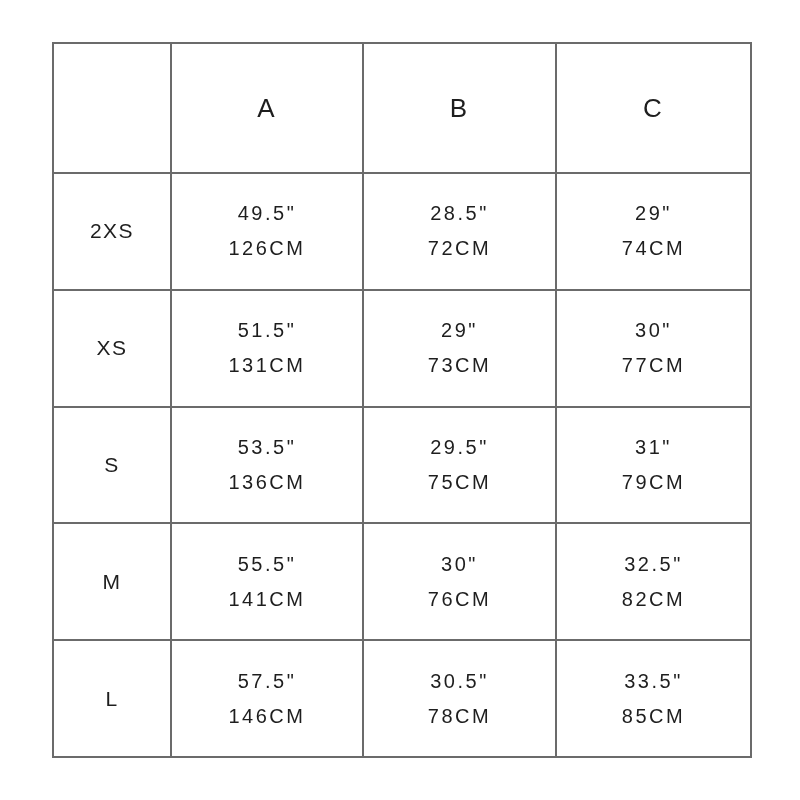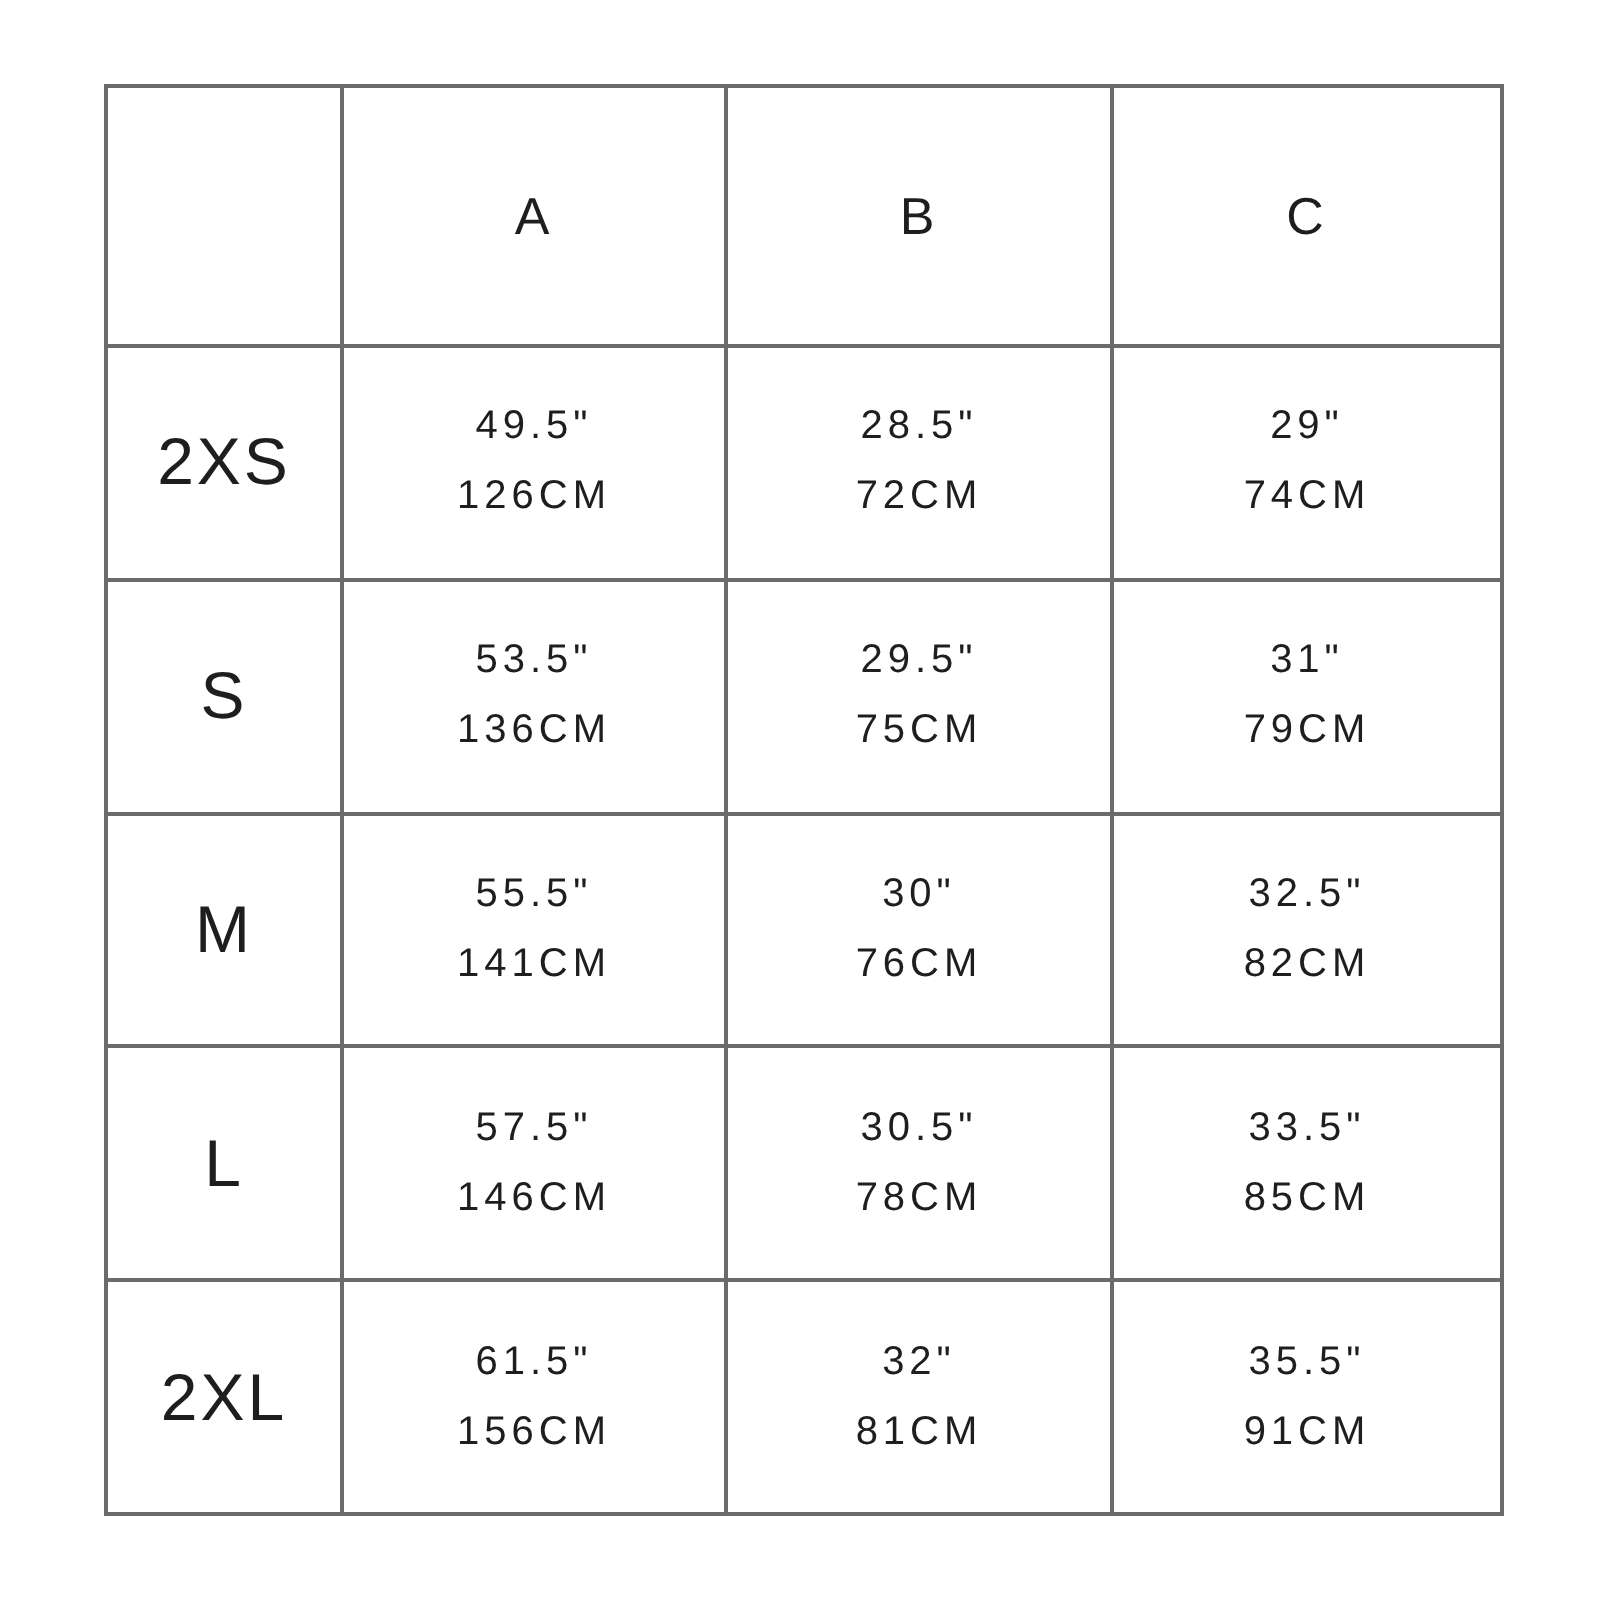--- a/index.html
+++ b/index.html
@@ -35,21 +35,21 @@
     font-weight: 400;
     padding: 0;
   }
   tr.header-row { height: 98px; }
   tr.data-row { height: 88px; }
   th.col-header {
     font-size: 26px;
     letter-spacing: 2px;
   }
   th.row-label {
-    font-size: 33px;
+    font-size: 21px;
     letter-spacing: 1.5px;
   }
   td.measure-cell .line {
     display: block;
     font-size: 20px;
     letter-spacing: 2.5px;
     line-height: 35px;
   }
 </style>
 </head>
@@ -80,20 +80,35 @@
         <td class="measure-cell">
           <span class="line">28.5"</span>
           <span class="line">72CM</span>
         </td>
         <td class="measure-cell">
           <span class="line">29"</span>
           <span class="line">74CM</span>
         </td>
       </tr>
 
+      <tr class="data-row">
+        <th class="row-label">XS</th>
+        <td class="measure-cell">
+          <span class="line">51.5"</span>
+          <span class="line">131CM</span>
+        </td>
+        <td class="measure-cell">
+          <span class="line">29"</span>
+          <span class="line">73CM</span>
+        </td>
+        <td class="measure-cell">
+          <span class="line">30"</span>
+          <span class="line">77CM</span>
+        </td>
+      </tr>
 
       <tr class="data-row">
         <th class="row-label">S</th>
         <td class="measure-cell">
           <span class="line">53.5"</span>
           <span class="line">136CM</span>
         </td>
         <td class="measure-cell">
           <span class="line">29.5"</span>
           <span class="line">75CM</span>
@@ -130,30 +145,15 @@
           <span class="line">30.5"</span>
           <span class="line">78CM</span>
         </td>
         <td class="measure-cell">
           <span class="line">33.5"</span>
           <span class="line">85CM</span>
         </td>
       </tr>
 
 
-      <tr class="data-row">
-        <th class="row-label">2XL</th>
-        <td class="measure-cell">
-          <span class="line">61.5"</span>
-          <span class="line">156CM</span>
-        </td>
-        <td class="measure-cell">
-          <span class="line">32"</span>
-          <span class="line">81CM</span>
-        </td>
-        <td class="measure-cell">
-          <span class="line">35.5"</span>
-          <span class="line">91CM</span>
-        </td>
-      </tr>
     </tbody>
   </table>
 </div>
 
 </body></html>

